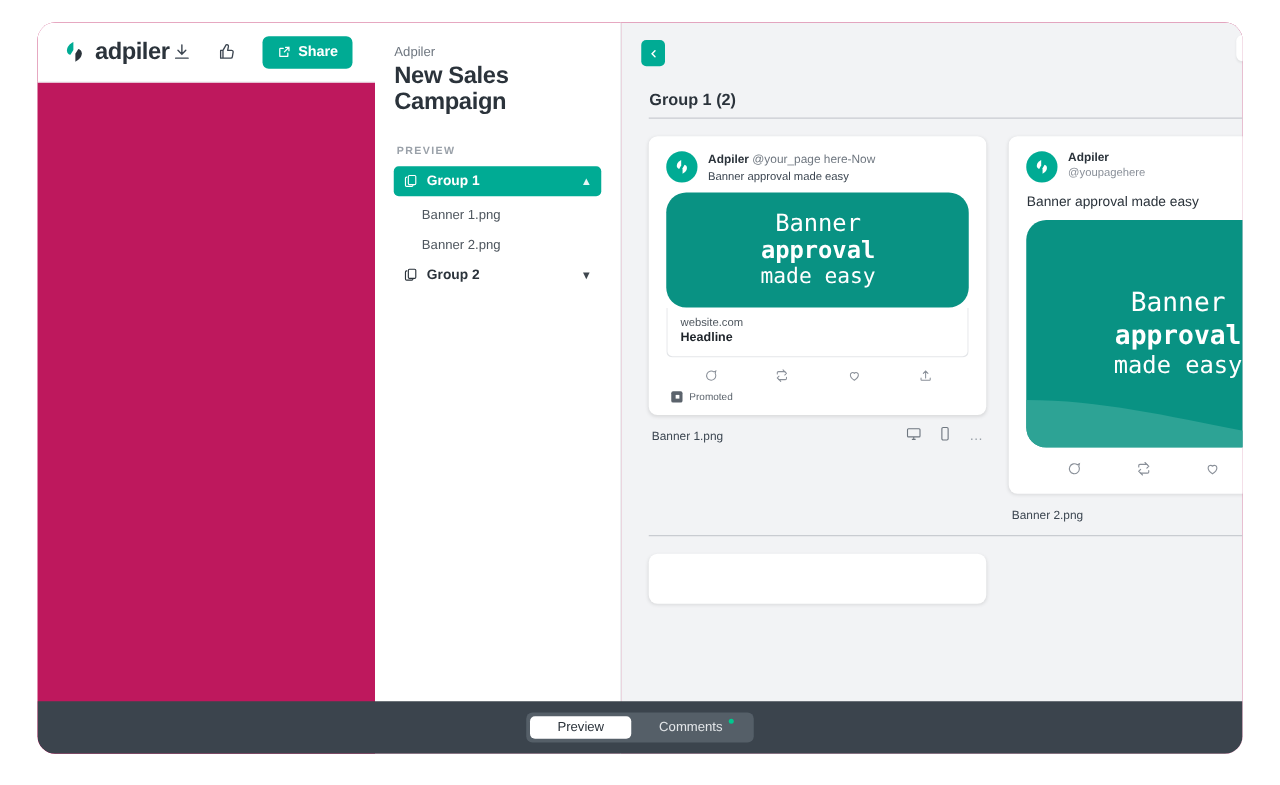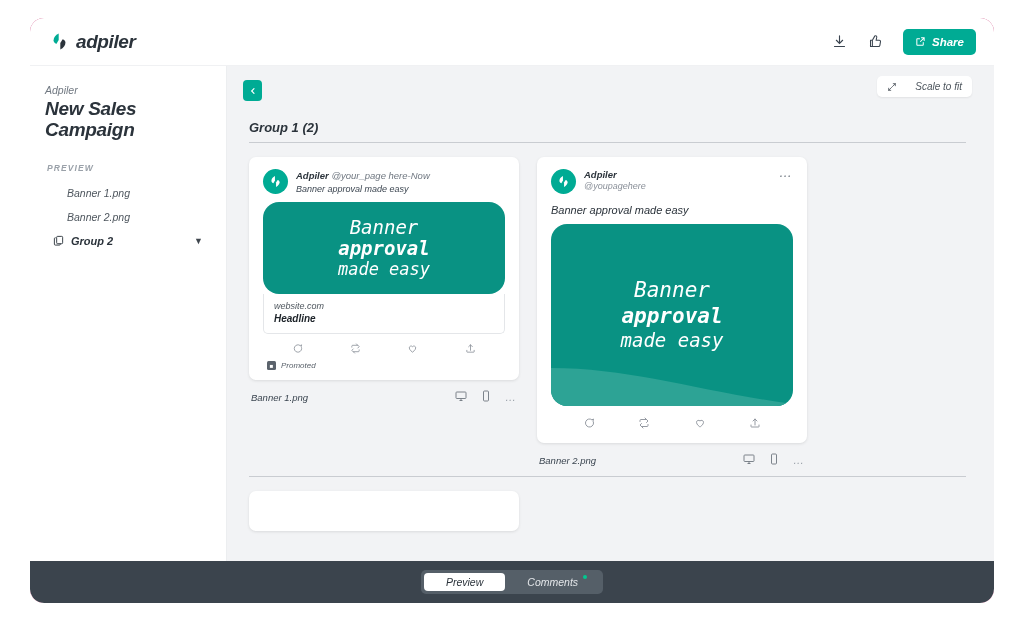--- a/index.html
+++ b/index.html
@@ -10,22 +10,21 @@
     overflow: hidden;
   }
   .window {
     position: absolute;
     left: 30px; top: 18px;
     width: 964px; height: 585px;
     background: #be185d;
     border-radius: 14px;
     overflow: hidden;
     display: flex;
-    flex-direction: column;
-    font-style: italic;
+    flex-direction: row;
   }
 
   
   .topbar {
     height: 48px;
     background: #ffffff;
     display: flex;
     align-items: center;
     padding: 0 18px 0 20px;
     flex: 0 0 48px;
@@ -246,20 +245,28 @@
     </div>
   </div>
 
   <div class="body">
 
     <div class="sidebar">
       <div class="sb-sub">Adpiler</div>
       <div class="sb-title">New Sales Campaign</div>
       <div class="sb-section">PREVIEW</div>
 
+      <div class="sb-group active">
+        <svg width="11" height="11" viewBox="0 0 24 24" fill="none" stroke="currentColor" stroke-width="2">
+          <rect x="8" y="3" width="13" height="16" rx="2"></rect>
+            <path d="M16 19v1a2 2 0 0 1-2 2H5a2 2 0 0 1-2-2V8a2 2 0 0 1 2-2h1"></path>
+        </svg>
+        <span>Group 1</span>
+        <span class="chev">▲</span>
+      </div>
       <div class="sb-file">Banner 1.png</div>
       <div class="sb-file">Banner 2.png</div>
 
       <div class="sb-group">
         <svg width="11" height="11" viewBox="0 0 24 24" fill="none" stroke="currentColor" stroke-width="2">
           <rect x="8" y="3" width="13" height="16" rx="2"></rect>
             <path d="M16 19v1a2 2 0 0 1-2 2H5a2 2 0 0 1-2-2V8a2 2 0 0 1 2-2h1"></path>
         </svg>
         <span>Group 2</span>
         <span class="chev">▼</span>

